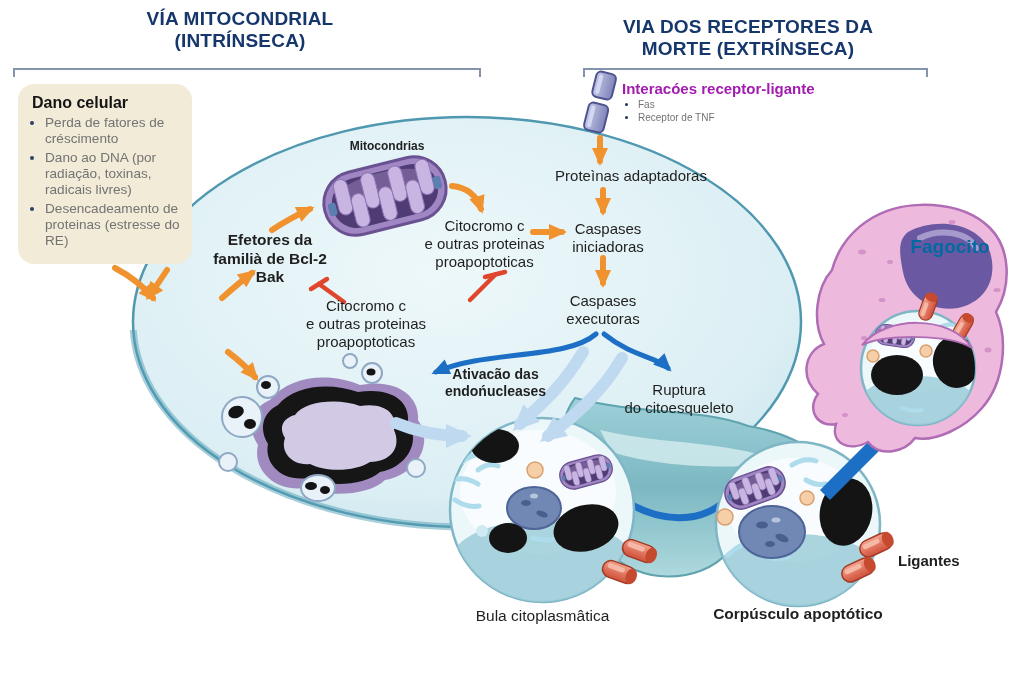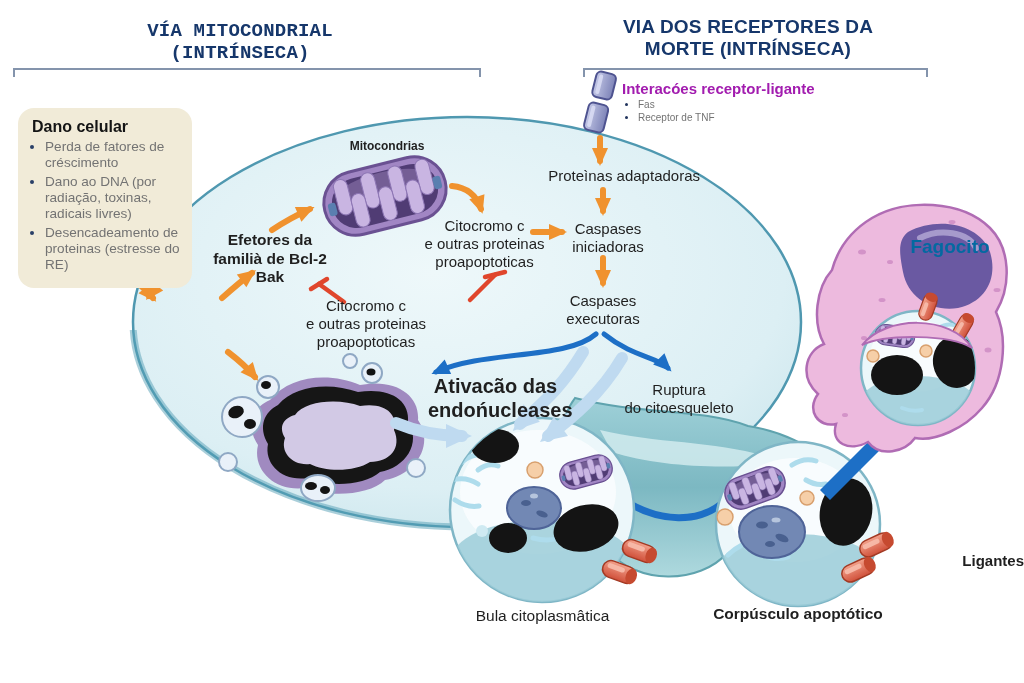--- a/index.html
+++ b/index.html
@@ -4,30 +4,30 @@
 <style>
   html,body{margin:0;padding:0;background:#fff;}
   #stage{position:relative;width:1024px;height:683px;overflow:hidden;background:#fff;
          font-family:"Liberation Sans",sans-serif;}
   #art{position:absolute;left:0;top:0;z-index:0;}
   .label{position:absolute;z-index:2;text-align:center;color:#1f1f1f;
          white-space:pre-line;line-height:1.2;font-size:15px;}
   .bold{font-weight:bold;}
   .title{color:#16376b;font-size:19px;line-height:1.18;letter-spacing:.2px;}
   .danobox{position:absolute;z-index:2;left:18px;top:84px;width:150px;
-           background:#f1ebd8;border-radius:16px;padding:10px 12px 12px 12px;margin-top:24px;}
+           background:#f1ebd8;border-radius:16px;padding:10px 12px 12px 12px;}
   .danotitle{font-weight:bold;font-size:16px;color:#141414;margin:0 0 3px 2px;}
   .danobox ul{margin:0;padding-left:15px;font-size:13.6px;line-height:1.18;color:#737373;}
   .danobox li{margin-bottom:3px;}
   .danobox li::marker{color:#2a4068;}
   .receptbox{position:absolute;z-index:2;left:622px;top:80px;width:250px;text-align:left;}
   .recepttitle{font-weight:bold;font-size:15px;color:#a21caf;}
   .receptbox ul{margin:2px 0 0 0;padding-left:16px;font-size:10px;line-height:1.25;color:#737373;}
   .receptbox li::marker{color:#20335c;}
-  .ligantes{position:absolute;z-index:2;left:898px;top:535px;width:126px;text-align:right;
+  .ligantes{position:absolute;z-index:2;left:898px;top:535px;width:126px;text-align:left;
             font-size:14.5px;line-height:1.2;color:#1f1f1f;white-space:pre-line;}
   .ligantes .lt{font-weight:bold;font-size:15px;}
 </style>
 </head>
 <body>
 
 <div id="stage">
 
 <svg id="art" width="1024" height="683" viewBox="0 0 1024 683">
 <defs>
@@ -271,24 +271,24 @@
   <path d="M470,300 L495,275"></path>
   <path d="M485,277 L505,272"></path>
 </g>
 
 <g stroke="#8494ac" stroke-width="2" fill="none">
   <path d="M14,77 L14,69 L480,69 L480,77"></path>
   <path d="M584,77 L584,69 L927,69 L927,77"></path>
 </g>
 </svg>
 
-<div class="label bold title" style="left:90px;top:20px;width:300px;font-family:Liberation Mono, monospace;">VÍA MITOCONDRIAL
+<div class="label bold title" style="left:90px;top:8px;width:300px;">VÍA MITOCONDRIAL
 (INTRÍNSECA)</div>
 <div class="label bold title" style="left:578px;top:16px;width:340px;">VIA DOS RECEPTORES DA
-MORTE (INTRÍNSECA)</div>
+MORTE (EXTRÍNSECA)</div>
 
 <div class="danobox">
   <div class="danotitle">Dano celular</div>
   <ul>
     <li>Perda de fatores de créscimento</li>
     <li>Dano ao DNA (por radiação, toxinas, radicais livres)</li>
     <li>Desencadeamento de proteinas (estresse do RE)</li>
   </ul>
 </div>
 
@@ -303,26 +303,26 @@
 <div class="label bold" style="left:322px;top:139px;width:130px;font-size:12px;">Mitocondrias</div>
 <div class="label bold" style="left:200px;top:231px;width:140px;font-size:15.5px;">Efetores da
 familià de Bcl-2
 Bak</div>
 <div class="label" style="left:412px;top:217px;width:145px;">Citocromo c
 e outras proteinas
 proapoptoticas</div>
 <div class="label" style="left:292px;top:297px;width:148px;">Citocromo c
 e outras proteinas
 proapoptoticas</div>
-<div class="label" style="left:520px;top:167px;width:180px;text-align:right;">Proteìnas adaptadoras</div>
+<div class="label" style="left:541px;top:167px;width:180px;">Proteìnas adaptadoras</div>
 <div class="label" style="left:548px;top:220px;width:120px;">Caspases
 iniciadoras</div>
 <div class="label" style="left:543px;top:292px;width:120px;">Caspases
 executoras</div>
-<div class="label bold" style="left:428px;top:366px;width:135px;font-size:20px;margin-top:8px;">Ativacão das
+<div class="label bold" style="left:428px;top:366px;width:135px;font-size:14px;">Ativacão das
 endońucleases</div>
 <div class="label" style="left:608px;top:381px;width:142px;">Ruptura
 do citoesqueleto</div>
 <div class="label bold" style="left:905px;top:236px;width:90px;font-size:19px;color:#0369a1;">Fagocito</div>
 <div class="label" style="left:440px;top:607px;width:205px;font-size:15.5px;">Bula citoplasmâtica</div>
 <div class="label bold" style="left:688px;top:605px;width:220px;font-size:15.5px;">Corpúsculo apoptótico</div>
 
 <div class="ligantes">
   <span class="lt">Ligantes</span>
 </div>

